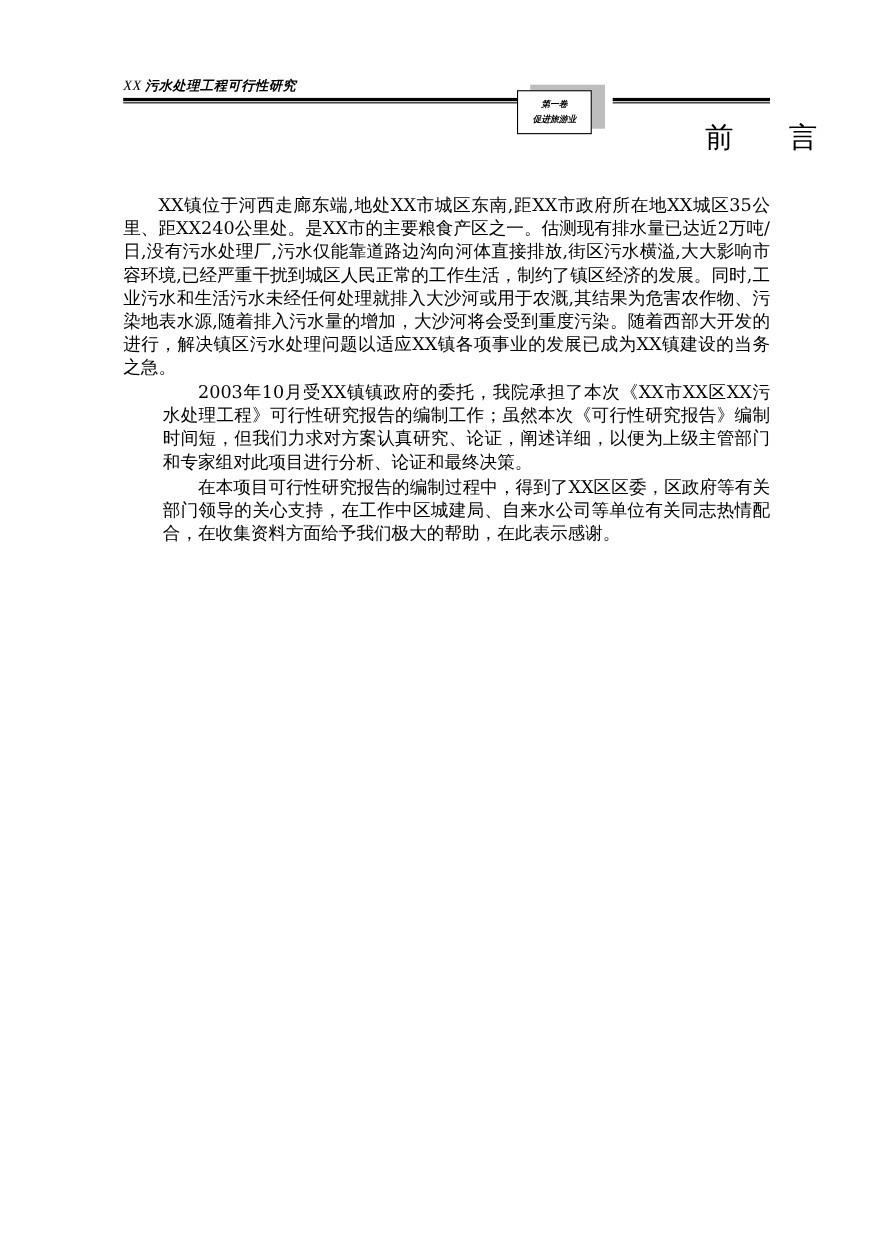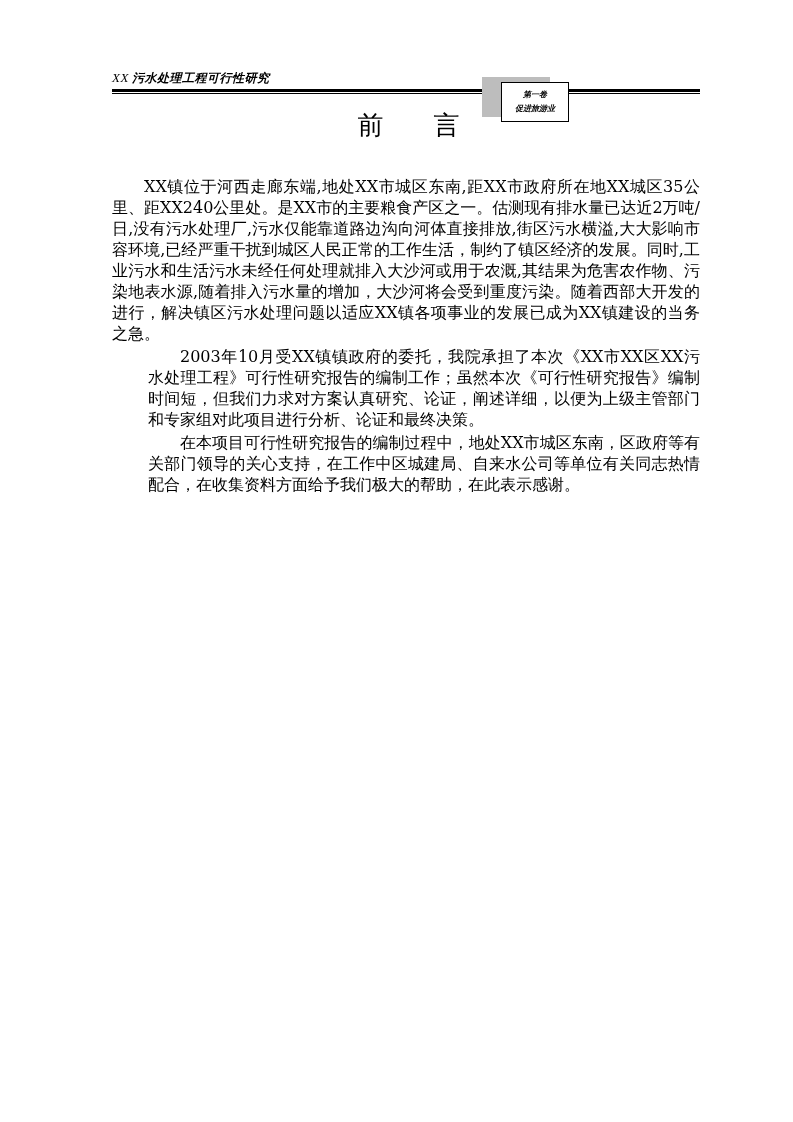--- a/index.html
+++ b/index.html
@@ -54,21 +54,21 @@
     .volume-box-shadow {
       position: absolute;
       left: 370px;
       top: 7px;
       width: 68px;
       height: 40px;
       background: #bdbdbd;
     }
     .volume-box {
       position: absolute;
-      left: 389px;
+      left: 358px;
       top: 12px;
       width: 68px;
       height: 40px;
       background: #fff;
       border: 1px solid #000;
       box-sizing: border-box;
       display: flex;
       flex-direction: column;
       align-items: center;
       justify-content: center;
@@ -76,21 +76,21 @@
       font-weight: bold;
       font-style: italic;
       font-size: 8px;
       line-height: 14px;
     }
     .doc-title {
       position: absolute;
       left: 0;
       width: 793px;
       top: 108px;
-      text-align: center;
+      text-align: right;
       font-size: 26px;
       letter-spacing: 50px;
       padding-left: 74px;
       box-sizing: border-box;
       font-family: "DejaVu Sans", "Liberation Sans", sans-serif;
     }
     .body-text {
       position: absolute;
       left: 112px;
       top: 176px;
@@ -120,14 +120,14 @@
     <span>第一卷</span>
     <span>促进旅游业</span>
   </div>
 </div>
 
 <div class="doc-title">前言</div>
 
 <div class="body-text">
   <p>XX镇位于河西走廊东端,地处XX市城区东南,距XX市政府所在地XX城区35公里、距XX240公里处。是XX市的主要粮食产区之一。估测现有排水量已达近2万吨/日,没有污水处理厂,污水仅能靠道路边沟向河体直接排放,街区污水横溢,大大影响市容环境,已经严重干扰到城区人民正常的工作生活，制约了镇区经济的发展。同时,工业污水和生活污水未经任何处理就排入大沙河或用于农溉,其结果为危害农作物、污染地表水源,随着排入污水量的增加，大沙河将会受到重度污染。随着西部大开发的进行，解决镇区污水处理问题以适应XX镇各项事业的发展已成为XX镇建设的当务之急。</p>
   <p>2003年10月受XX镇镇政府的委托，我院承担了本次《XX市XX区XX污水处理工程》可行性研究报告的编制工作；虽然本次《可行性研究报告》编制时间短，但我们力求对方案认真研究、论证，阐述详细，以便为上级主管部门和专家组对此项目进行分析、论证和最终决策。</p>
-  <p>在本项目可行性研究报告的编制过程中，地处XX市城区东南，区政府等有关部门领导的关心支持，在工作中区城建局、自来水公司等单位有关同志热情配合，在收集资料方面给予我们极大的帮助，在此表示感谢。</p>
+  <p>在本项目可行性研究报告的编制过程中，得到了XX区区委，区政府等有关部门领导的关心支持，在工作中区城建局、自来水公司等单位有关同志热情配合，在收集资料方面给予我们极大的帮助，在此表示感谢。</p>
 </div>
 
 </body></html>

